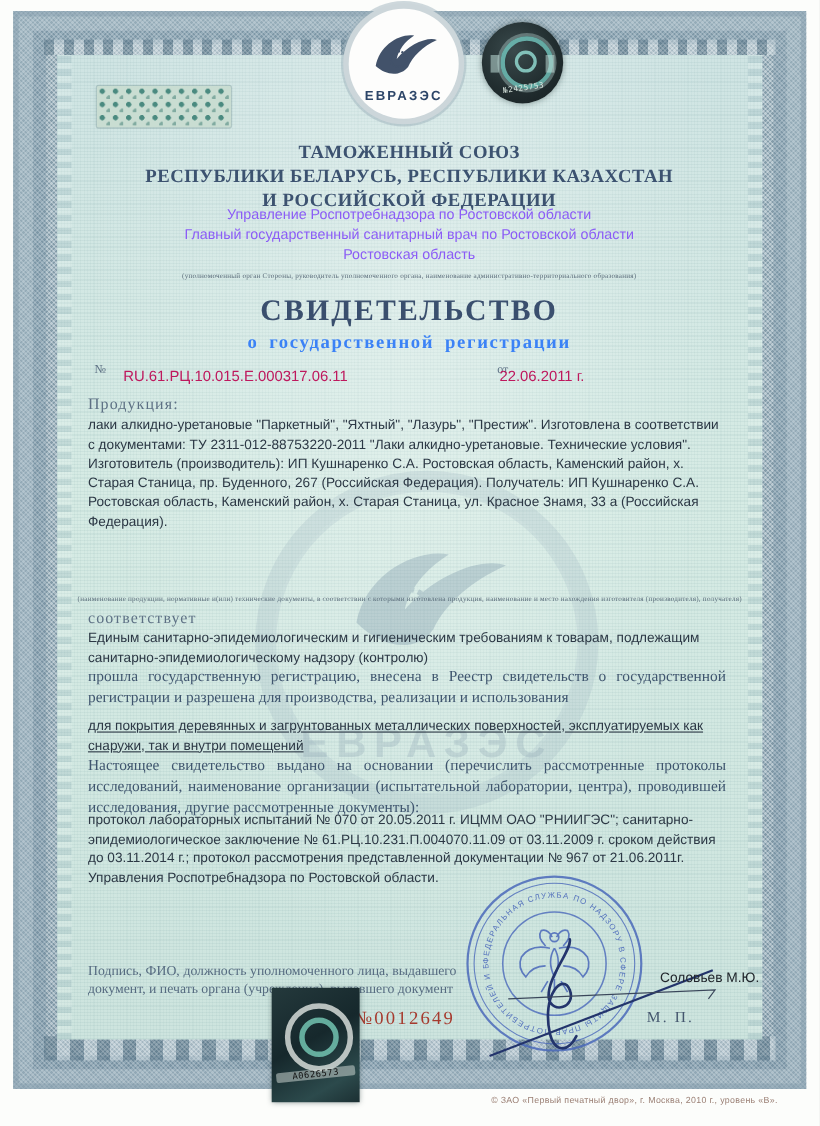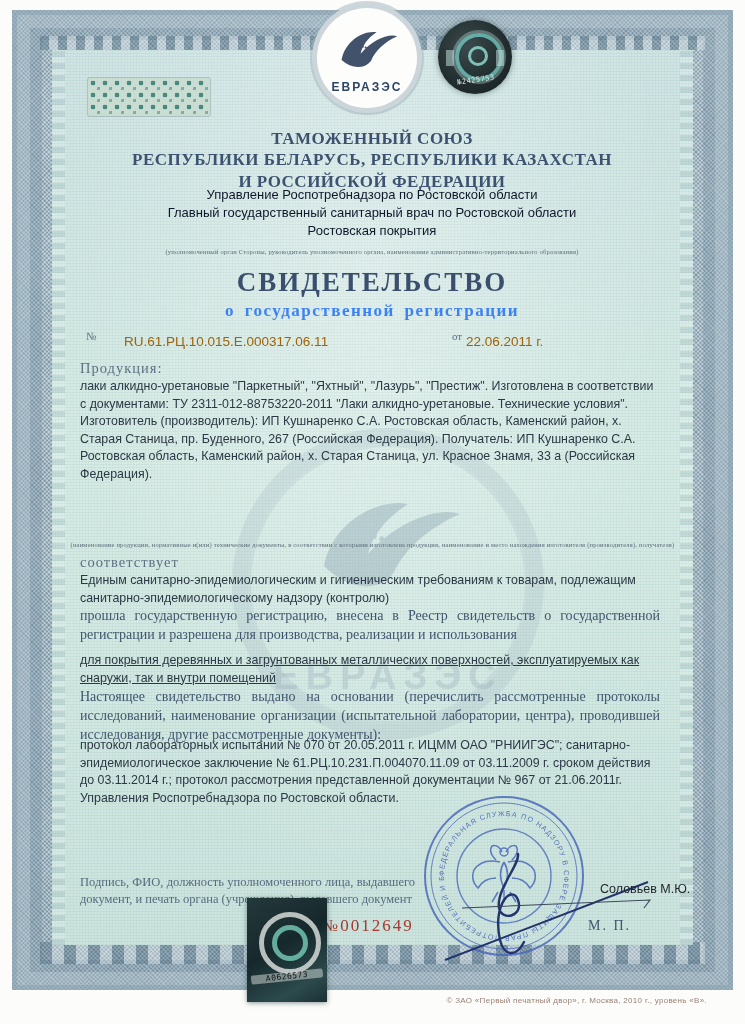--- a/index.html
+++ b/index.html
@@ -74,29 +74,29 @@
     border:16px solid rgba(150,172,186,0.22);box-shadow:inset 0 0 0 3px rgba(150,172,186,0.18);
     display:flex;align-items:flex-end;justify-content:center;pointer-events:none;}
   .watermark .wm-text{font:bold 38px "Liberation Sans",sans-serif;color:rgba(142,164,178,0.30);
     letter-spacing:7px;margin-bottom:26px;}
   .watermark svg{position:absolute;top:18px;left:40px;opacity:0.30;}
 
   
   .abs{position:absolute;}
   .center{text-align:center;}
   .union-line{font:bold 17px "Liberation Serif",serif;color:#3c5270;letter-spacing:0.5px;line-height:1.25;}
-  .agency-line{font:13px "Liberation Sans",sans-serif;color:#0f172a;line-height:1.4;}
+  .agency-line{font:13px "Liberation Sans",sans-serif;color:#8b5cf6;line-height:1.4;}
   .tiny-caption{font:6.5px "Liberation Serif",serif;color:#5c6d7b;letter-spacing:0.2px;}
   .doc-title{font:bold 27px "Liberation Serif",serif;color:#3a4f6e;letter-spacing:2px;text-align:center;}
   .doc-subtitle{font:bold 17px "Liberation Serif",serif;color:#3b82f6;letter-spacing:1.5px;word-spacing:4px;}
   .form-label{font:14.5px "Liberation Serif",serif;color:#5d7084;letter-spacing:1px;}
   .body-text{font:12.4px "Liberation Sans",sans-serif;color:#2c3845;line-height:1.42;}
   .serif-text{font:14px "Liberation Serif",serif;color:#3f556e;line-height:1.35;text-align:justify;}
   .reg-sign{font:11px "Liberation Serif",serif;color:#5d7084;}
-  .reg-num{font:13.5px "Liberation Sans",sans-serif;color:#a16207;margin-left:12px;}
+  .reg-num{font:13.5px "Liberation Sans",sans-serif;color:#be185d;}
   .serial{font:17px "Liberation Serif",serif;color:#a63a2e;letter-spacing:2px;}
   .signer-name{font:12.5px "Liberation Sans",sans-serif;color:#21262c;padding-left:32px;}
   .mp{font:14px "Liberation Serif",serif;color:#44566e;letter-spacing:2px;}
   .footer-note{font:8px "Liberation Sans",sans-serif;color:#9a7f74;letter-spacing:0.3px;}
 
   .stamp-wrap{position:absolute;left:418px;top:790px;width:172px;height:172px;}
   .sig-overlay{position:absolute;left:400px;top:820px;width:300px;height:160px;pointer-events:none;}
 </style>
 </head>
 <body>
@@ -134,21 +134,21 @@
   </div>
 
   <div class="abs center" style="left:72px;top:128px;width:600px;">
     <div class="union-line">ТАМОЖЕННЫЙ СОЮЗ</div>
     <div class="union-line">РЕСПУБЛИКИ БЕЛАРУСЬ, РЕСПУБЛИКИ КАЗАХСТАН</div>
     <div class="union-line">И РОССИЙСКОЙ ФЕДЕРАЦИИ</div>
   </div>
   <div class="abs center" style="left:72px;top:186px;width:600px;">
     <div class="agency-line">Управление Роспотребнадзора по Ростовской области</div>
     <div class="agency-line">Главный государственный санитарный врач по Ростовской области</div>
-    <div class="agency-line">Ростовская покрытия</div>
+    <div class="agency-line">Ростовская область</div>
   </div>
   <div class="abs center tiny-caption" style="left:72px;top:248px;width:600px;">(уполномоченный орган Стороны, руководитель уполномоченного органа, наименование административно-территориального образования)</div>
 
   <div class="abs center doc-title" style="left:72px;top:267px;width:600px;">СВИДЕТЕЛЬСТВО</div>
   <div class="abs center doc-subtitle" style="left:72px;top:301px;width:600px;">о государственной регистрации</div>
 
   <div class="abs reg-sign" style="left:86px;top:330px;">№</div>
   <div class="abs reg-num" style="left:112px;top:334px;">RU.61.РЦ.10.015.Е.000317.06.11</div>
   <div class="abs reg-sign" style="left:452px;top:330px;">от</div>
   <div class="abs reg-num" style="left:454px;top:334px;">22.06.2011 г.</div>

